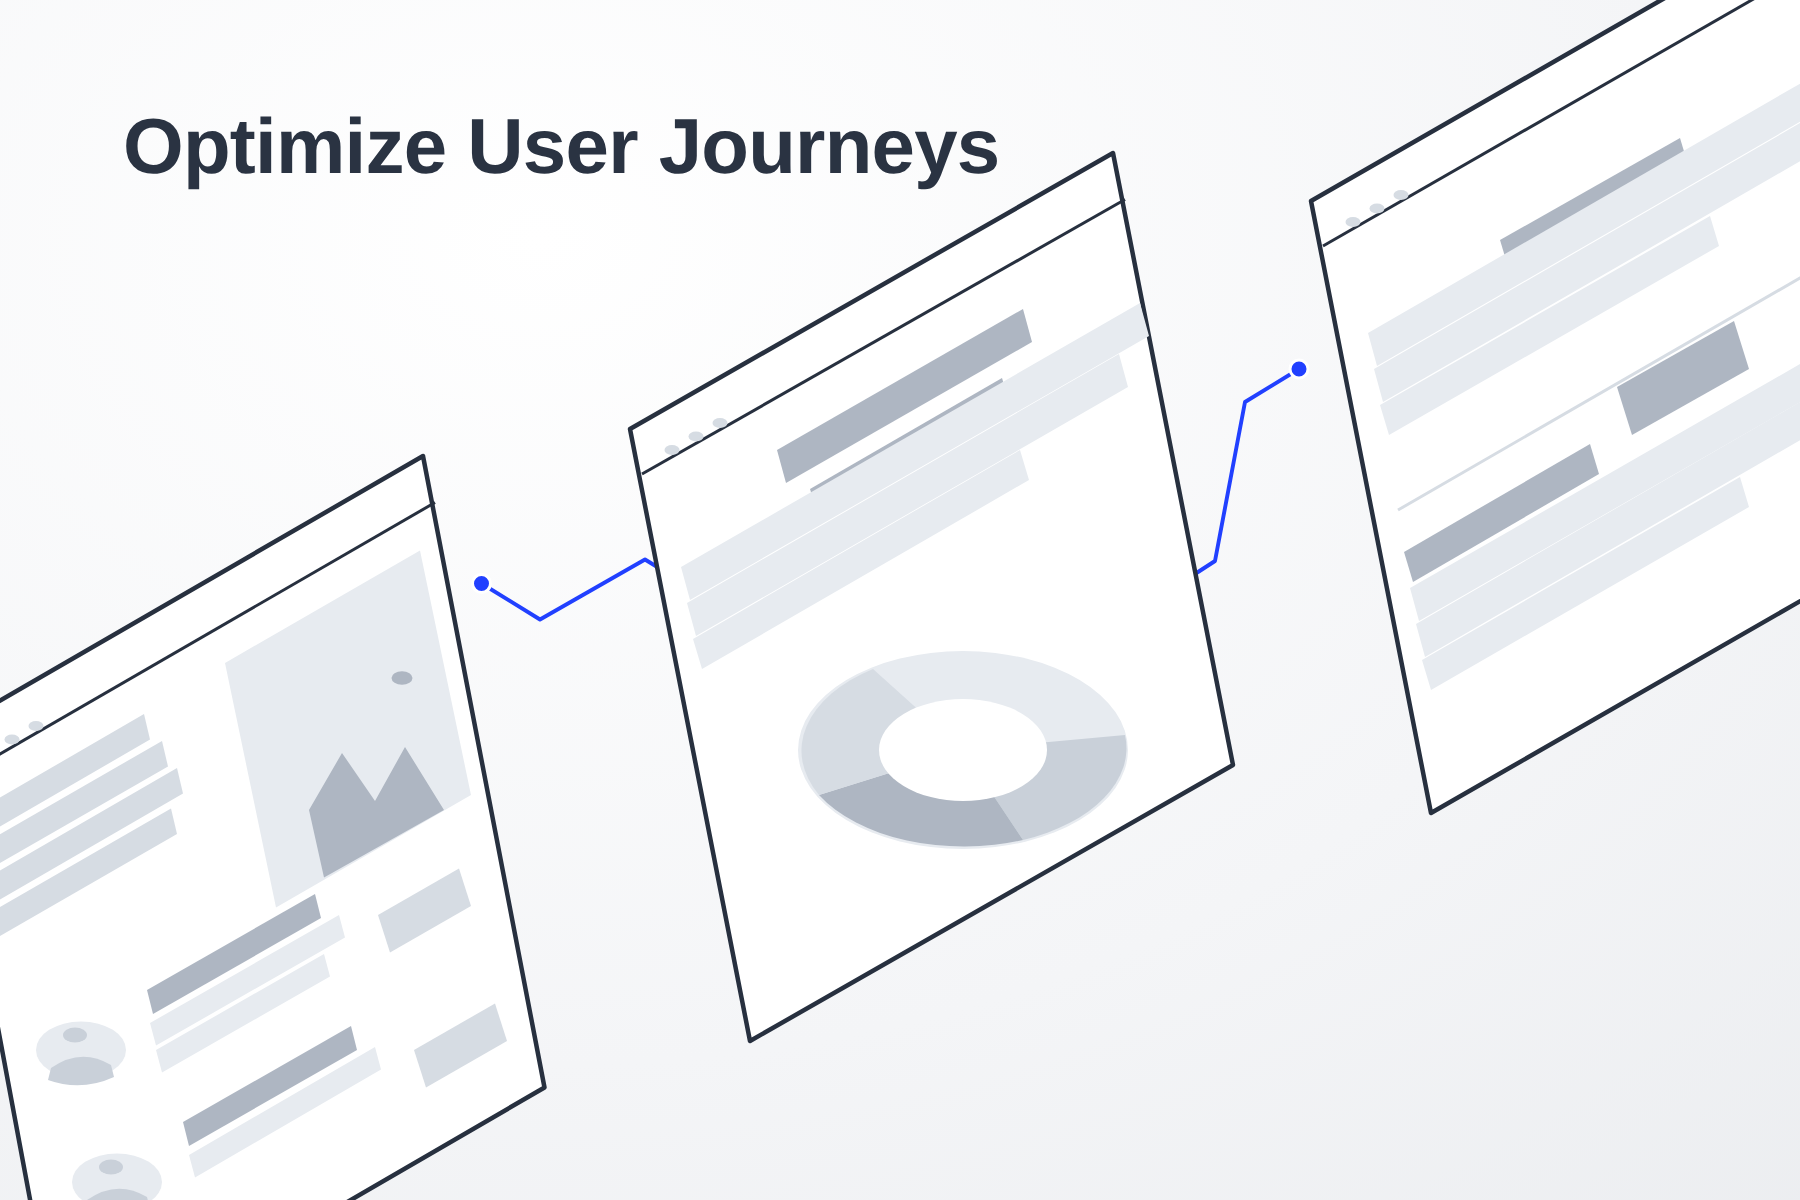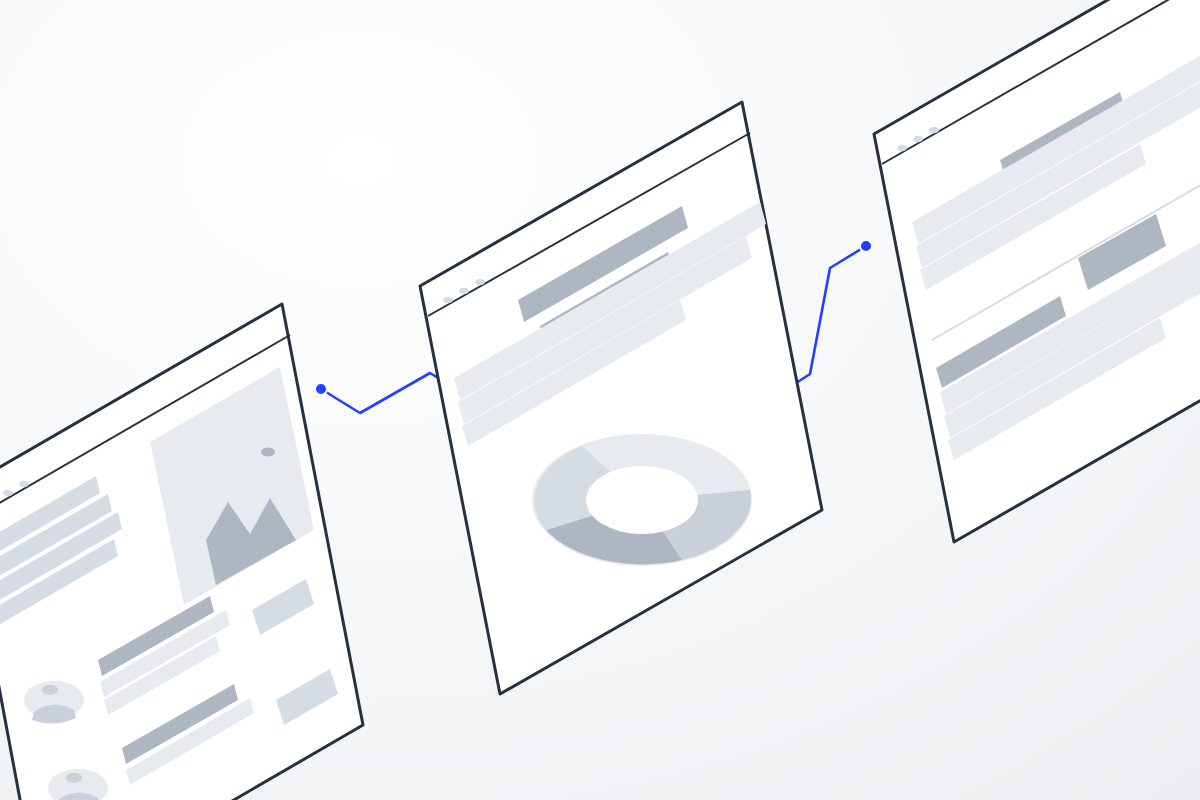--- a/index.html
+++ b/index.html
@@ -32,20 +32,21 @@
     top: 0;
     width: 1200px;
     height: 800px;
     overflow: visible;
   }
 </style>
 </head>
 <body>
 
 <div class="stage">
+  <h1 class="headline">Optimize User Journeys</h1>
 
   <svg class="scene" viewBox="0 0 1200 800">
     <defs>
       
     </defs>
 
     <g stroke="#2140ff" stroke-width="2.6" fill="none" stroke-linecap="round" stroke-linejoin="round">
       <path d="M -40 602 L 36 559"></path>
       <circle cx="36" cy="559" r="6" fill="#2140ff" stroke="#ffffff" stroke-width="2"></circle>
     </g>

